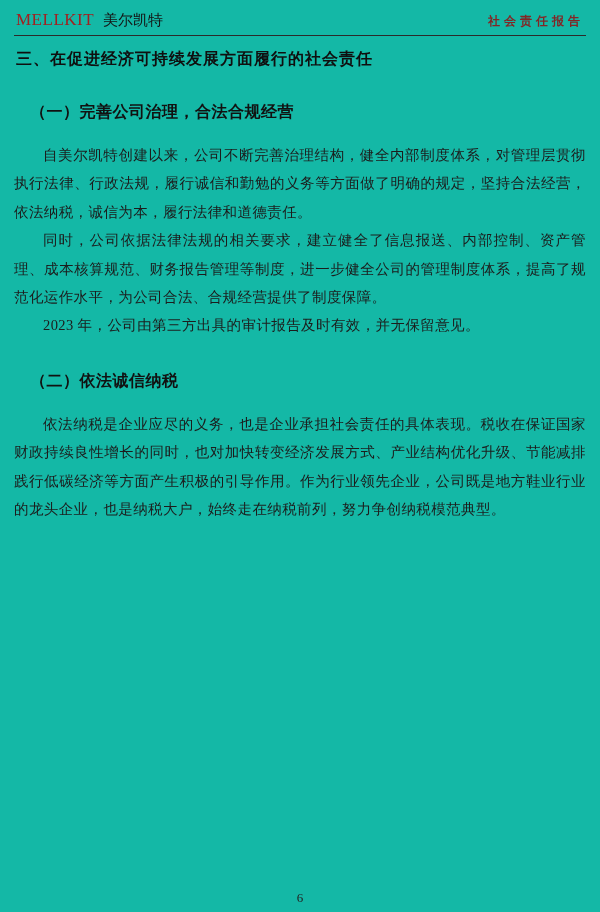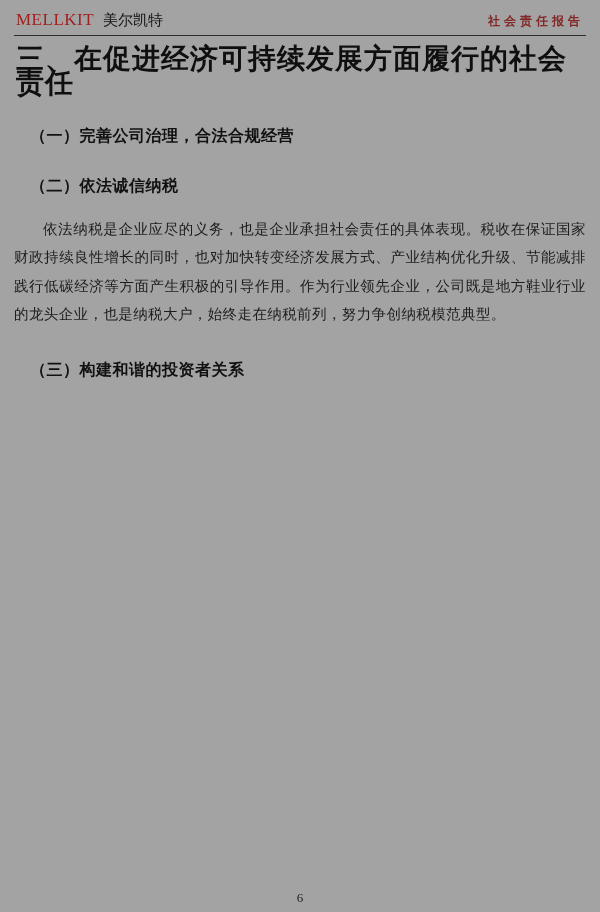--- a/index.html
+++ b/index.html
@@ -1,21 +1,21 @@
 <!DOCTYPE html>
 <html><head>
 <meta charset="utf-8">
 <style>
   html, body { margin: 0; padding: 0; background: #ffffff; }
   .page {
     position: relative;
     width: 600px;
     height: 912px;
     margin: 0 auto;
-    background: #a3a3a3;
+    background: #14b8a6;
     box-sizing: border-box;
     padding: 0 14px;
     overflow: hidden;
     font-family: "Liberation Serif", serif;
     color: #1d1d1d;
   }
   .page-header {
     display: flex;
     justify-content: space-between;
     align-items: flex-end;
@@ -34,21 +34,21 @@
     margin-left: 5px;
   }
   .report-title {
     color: #822626;
     font-size: 12px;
     letter-spacing: 4px;
     font-weight: bold;
   }
   .chapter-title {
     font-family: "Liberation Sans", sans-serif;
-    font-size: 28px;
+    font-size: 16px;
     font-weight: bold;
     color: #0f0f0f;
     letter-spacing: 1px;
     margin: 11px 2px 0 2px;
     line-height: 24px;
   }
   .section-heading {
     font-family: "Liberation Sans", sans-serif;
     font-size: 16px;
     font-weight: bold;
@@ -87,30 +87,34 @@
       <span class="logo-en">MELLKIT</span>
       <span class="logo-cn">美尔凯特</span>
     </div>
     <div class="report-title">社会责任报告</div>
   </header>
 
   <h1 class="chapter-title">三、在促进经济可持续发展方面履行的社会责任</h1>
 
   <section>
     <h2 class="section-heading">（一）完善公司治理，合法合规经营</h2>
+    <div class="paras">
+      <p>自美尔凯特创建以来，公司不断完善治理结构，健全内部制度体系，对管理层贯彻执行法律、行政法规，履行诚信和勤勉的义务等方面做了明确的规定，坚持合法经营，依法纳税，诚信为本，履行法律和道德责任。</p>
+      <p>同时，公司依据法律法规的相关要求，建立健全了信息报送、内部控制、资产管理、成本核算规范、财务报告管理等制度，进一步健全公司的管理制度体系，提高了规范化运作水平，为公司合法、合规经营提供了制度保障。</p>
+      <p>2023 年，公司由第三方出具的审计报告及时有效，并无保留意见。</p>
+    </div>
   </section>
 
   <section>
     <h2 class="section-heading">（二）依法诚信纳税</h2>
     <div class="paras">
       <p>依法纳税是企业应尽的义务，也是企业承担社会责任的具体表现。税收在保证国家财政持续良性增长的同时，也对加快转变经济发展方式、产业结构优化升级、节能减排践行低碳经济等方面产生积极的引导作用。作为行业领先企业，公司既是地方鞋业行业的龙头企业，也是纳税大户，始终走在纳税前列，努力争创纳税模范典型。</p>
     </div>
   </section>
 
   <section>
-    <h2 class="section-heading">（三）构建和谐的投资者关系</h2>
   </section>
 
   <footer class="page-footer">
     <span>6</span>
   </footer>
 
 </div>
 
 </body></html>

